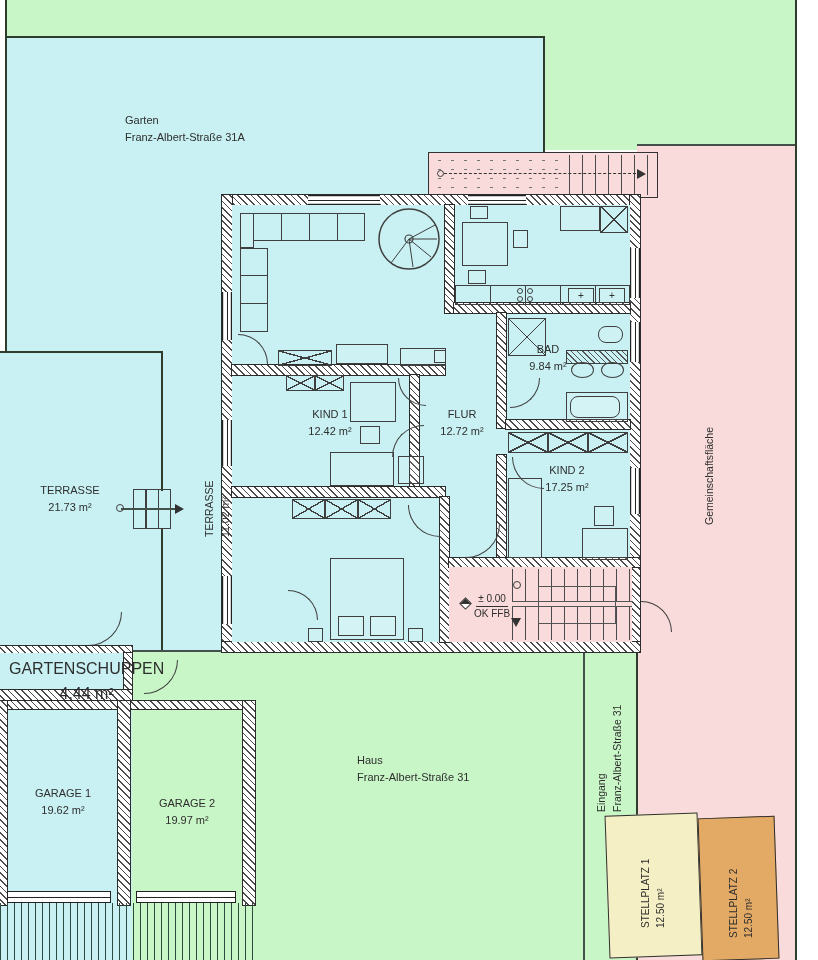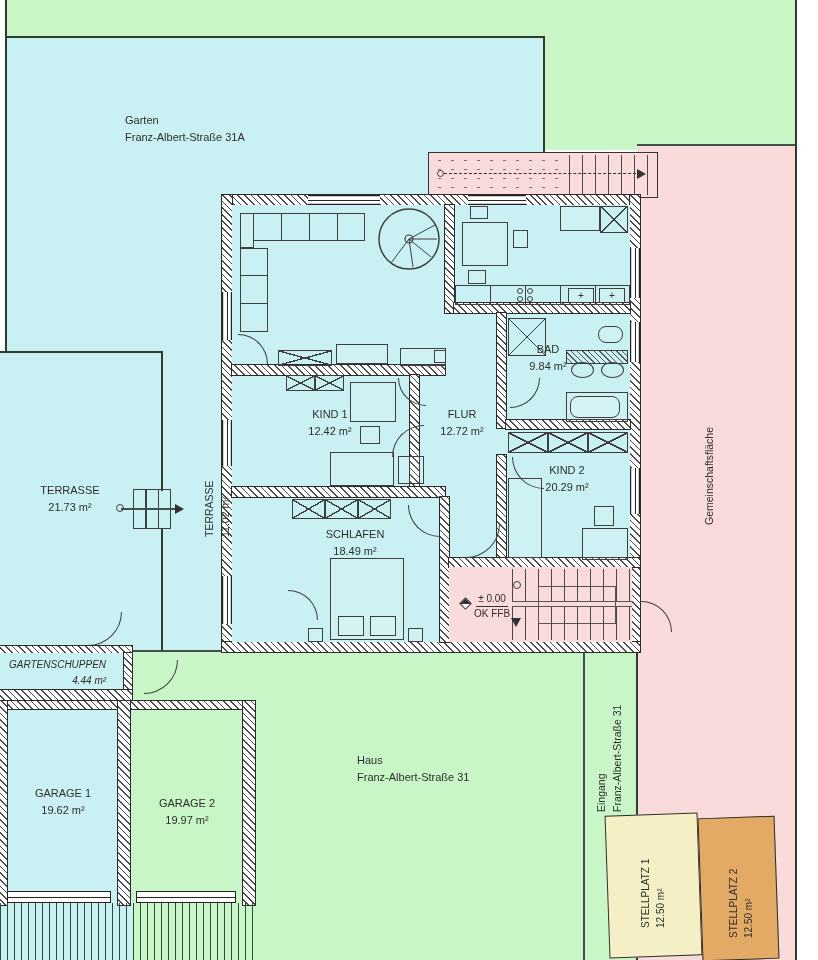--- a/index.html
+++ b/index.html
@@ -7,21 +7,21 @@
         font-family:"Liberation Sans",sans-serif;color:#2e2e2e;}
   .abs{position:absolute;}
   .region{position:absolute;}
   .wall{position:absolute;box-sizing:border-box;
         background:repeating-linear-gradient(45deg,#ffffff 0 3.5px,#4b4b4b 3.5px 4.7px);
         outline:1px solid #2b2b2b;}
   .line{position:absolute;background:#2e3c2e;}
   .thin{background:#44514a;}
   .lbl{position:absolute;font-size:11px;line-height:1.55;text-align:center;white-space:nowrap;}
   .lbl.lg{font-size:11px;text-align:left;}
-  .lbl.sm{font-size:10px;text-align:right;font-style:italic;}
+  .lbl.sm{font-size:16px;text-align:center;}
   .vtext{position:absolute;font-size:10.5px;line-height:1.5;white-space:nowrap;
          transform:rotate(-90deg);transform-origin:0 0;}
   .furn{position:absolute;box-sizing:border-box;border:1.2px solid #3f3f3f;background:rgba(255,255,255,.10);}
   .xbox{position:absolute;box-sizing:border-box;border:1.2px solid #3f3f3f;
         background:linear-gradient(to top right,transparent calc(50% - .7px),#3f3f3f calc(50% - .7px) calc(50% + .7px),transparent calc(50% + .7px)),
                    linear-gradient(to bottom right,transparent calc(50% - .7px),#3f3f3f calc(50% - .7px) calc(50% + .7px),transparent calc(50% + .7px));}
   .hatchbox{position:absolute;box-sizing:border-box;border:1px solid #3f3f3f;
         background:repeating-linear-gradient(45deg,transparent 0 3px,#555 3px 4px);}
   .arc{position:absolute;box-sizing:border-box;border:0 solid #3f3f3f;background:transparent;}
   .a-tr{border-radius:0 100% 0 0;border-top-width:1.2px;border-right-width:1.2px;}
@@ -238,25 +238,21 @@
   <div class="lbl" style="left:275px;top:406px;width:110px;">
     <span>KIND 1</span><br>
     <span>12.42 m²</span>
   </div>
   <div class="lbl" style="left:407px;top:406px;width:110px;">
     <span>FLUR</span><br>
     <span>12.72 m²</span>
   </div>
   <div class="lbl" style="left:512px;top:462px;width:110px;">
     <span>KIND 2</span><br>
-    <span>20.29 m²</span>
-  </div>
-  <div class="lbl" style="left:300px;top:526px;width:110px;">
-    <span>SCHLAFEN</span><br>
-    <span>18.49 m²</span>
+    <span>17.25 m²</span>
   </div>
 
   <div class="lbl" style="left:15px;top:482px;width:110px;">
     <span>TERRASSE</span><br>
     <span>21.73 m²</span>
   </div>
   <div class="vtext" style="left:202px;top:537px;">
     <span>TERRASSE</span><br>
     <span>11.02 m²</span>
   </div>

